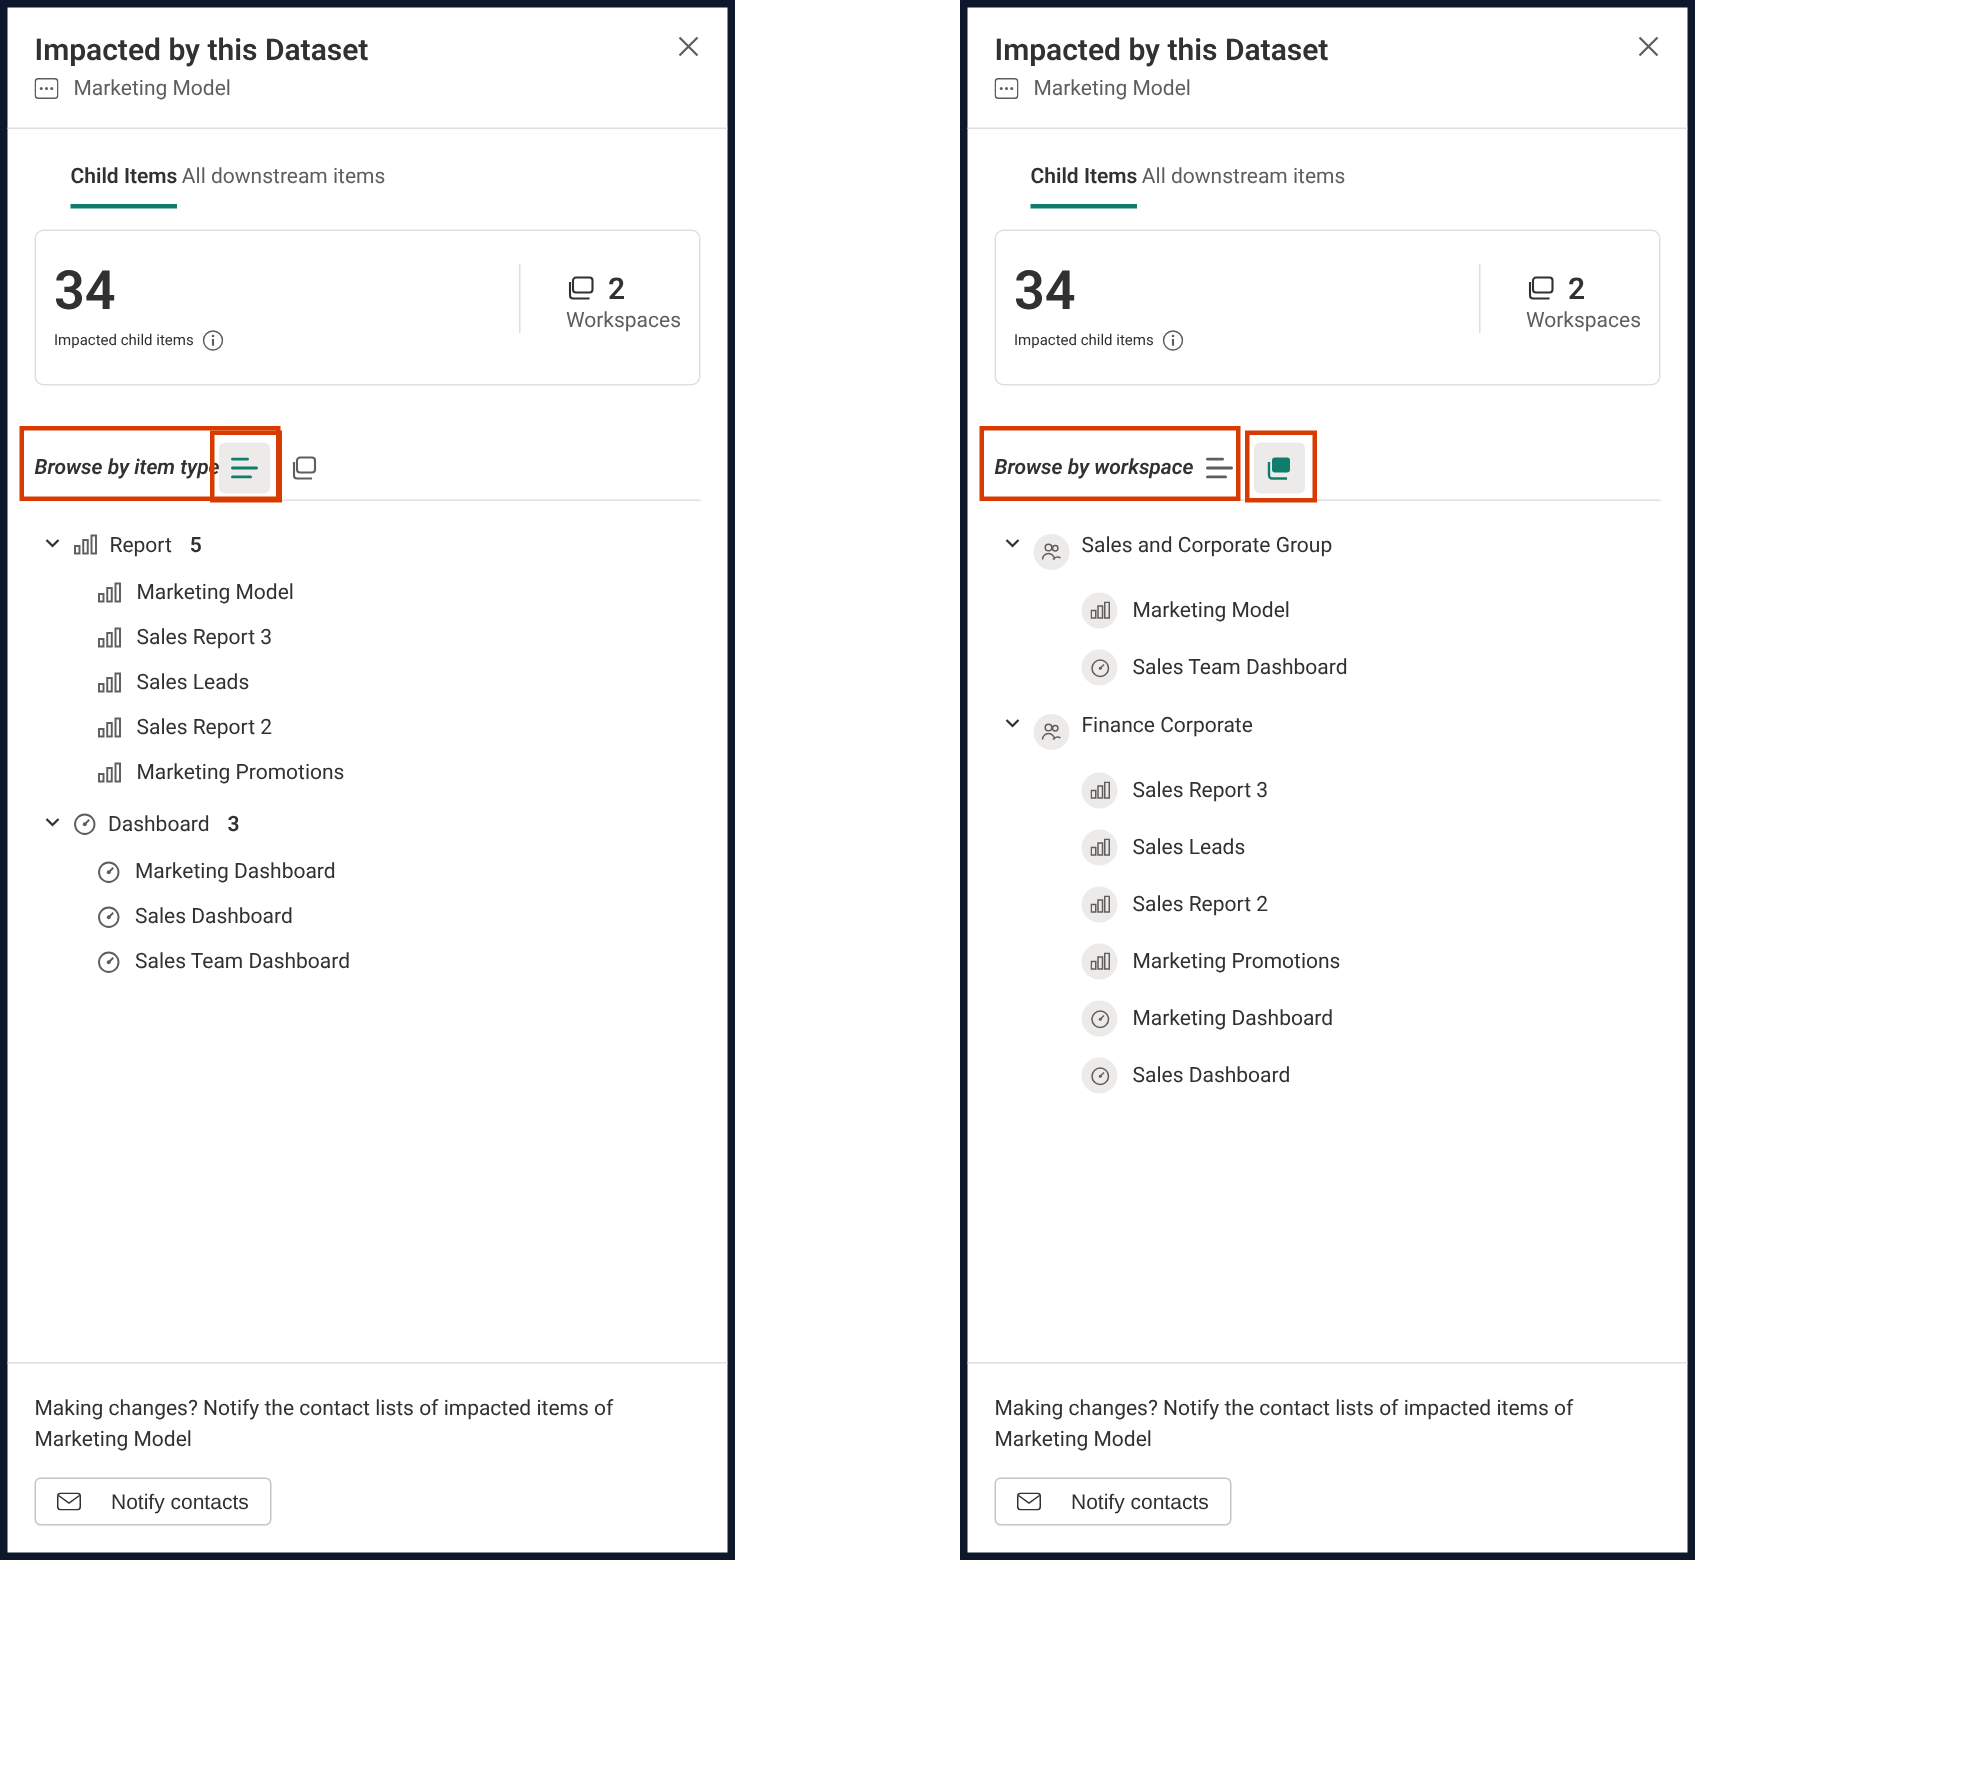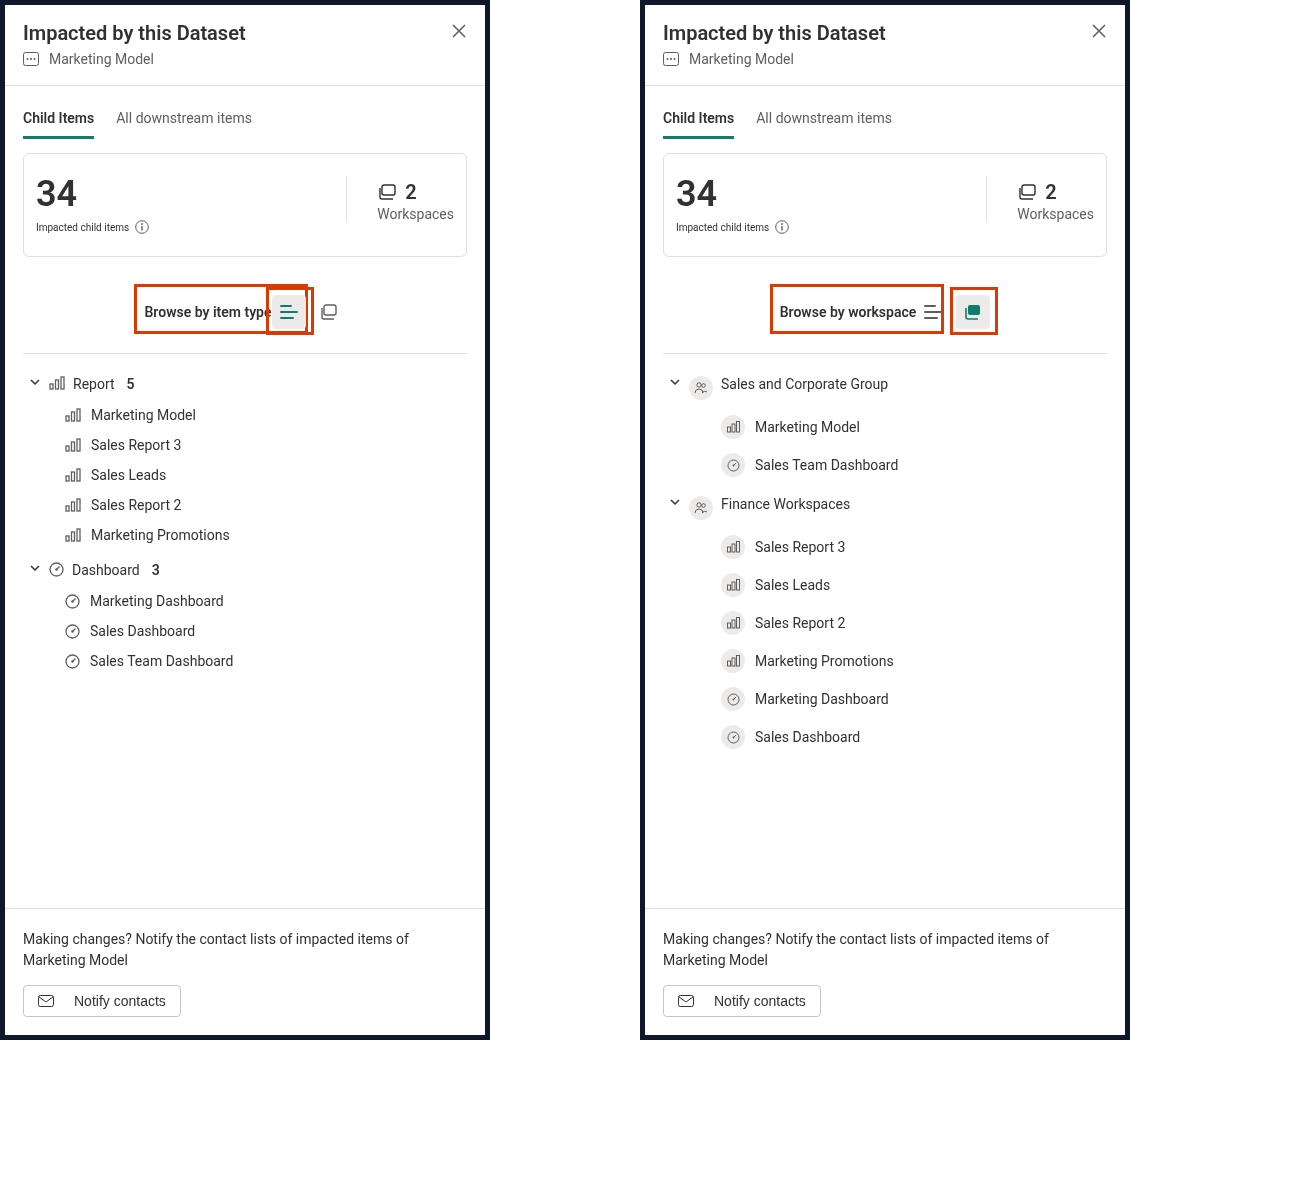--- a/index.html
+++ b/index.html
@@ -44,22 +44,23 @@
     top: 18px;
     right: 18px;
     background: none;
     border: none;
     cursor: pointer;
     padding: 0;
     display: flex;
   }
   .tabs {
     display: flex;
-    gap: 22px;
+    gap: 3px;
     padding: 24px 18px 0 18px;
+    margin-left: 24px;
   }
   .tab {
     padding-bottom: 10px;
     cursor: pointer;
     font-size: 14px;
     color: #605e5c;
   }
   .tab.active {
     font-weight: 600;
     color: #323130;
@@ -103,25 +104,26 @@
     color: #323130;
   }
   .stat-right-label {
     font-size: 14px;
     color: #605e5c;
     margin-top: 2px;
   }
   .browse-row {
     margin: 38px 18px 0 18px;
     display: flex;
-    justify-content: center;
-    align-items: center;
-    padding-bottom: 24px;
+    justify-content: flex-start;
+    align-items: center;
+    padding-bottom: 4px;
     border-bottom: 1px solid #e1dfdd;
     position: relative;
+    font-style: italic;
   }
   .browse-label-box {
     position: relative;
   }
   .browse-label {
     font-size: 14px;
     font-weight: 600;
     color: #323130;
   }
   .red-box {
@@ -509,21 +511,21 @@
         <svg class="chev" width="12" height="12" viewBox="0 0 12 12">
             <path d="M2 4 L6 8 L10 4" fill="none" stroke="#323130" stroke-width="1.5"></path>
           </svg>
         <span class="icon-circle">
             <svg width="14" height="12" viewBox="0 0 14 12">
               <circle cx="5" cy="3" r="2.2" fill="none" stroke="#605e5c"></circle>
               <circle cx="9.5" cy="3.5" r="1.8" fill="none" stroke="#605e5c"></circle>
               <path d="M1 11 a4 4 0 0 1 8 0 M8 11 a3.5 3.5 0 0 1 5 -1" fill="none" stroke="#605e5c"></path>
             </svg>
           </span>
-        <span class="label">Finance Workspaces</span>
+        <span class="label">Finance Corporate</span>
       </div>
       <div class="tree-child ws">
           <span class="icon-circle">
             <svg width="13" height="12" viewBox="0 0 13 12">
               <rect x="0.5" y="6" width="3" height="5" fill="none" stroke="#605e5c"></rect>
               <rect x="5" y="3" width="3" height="8" fill="none" stroke="#605e5c"></rect>
               <rect x="9.5" y="0.5" width="3" height="10.5" fill="none" stroke="#605e5c"></rect>
             </svg>
           </span>
           <span>Sales Report 3</span>

